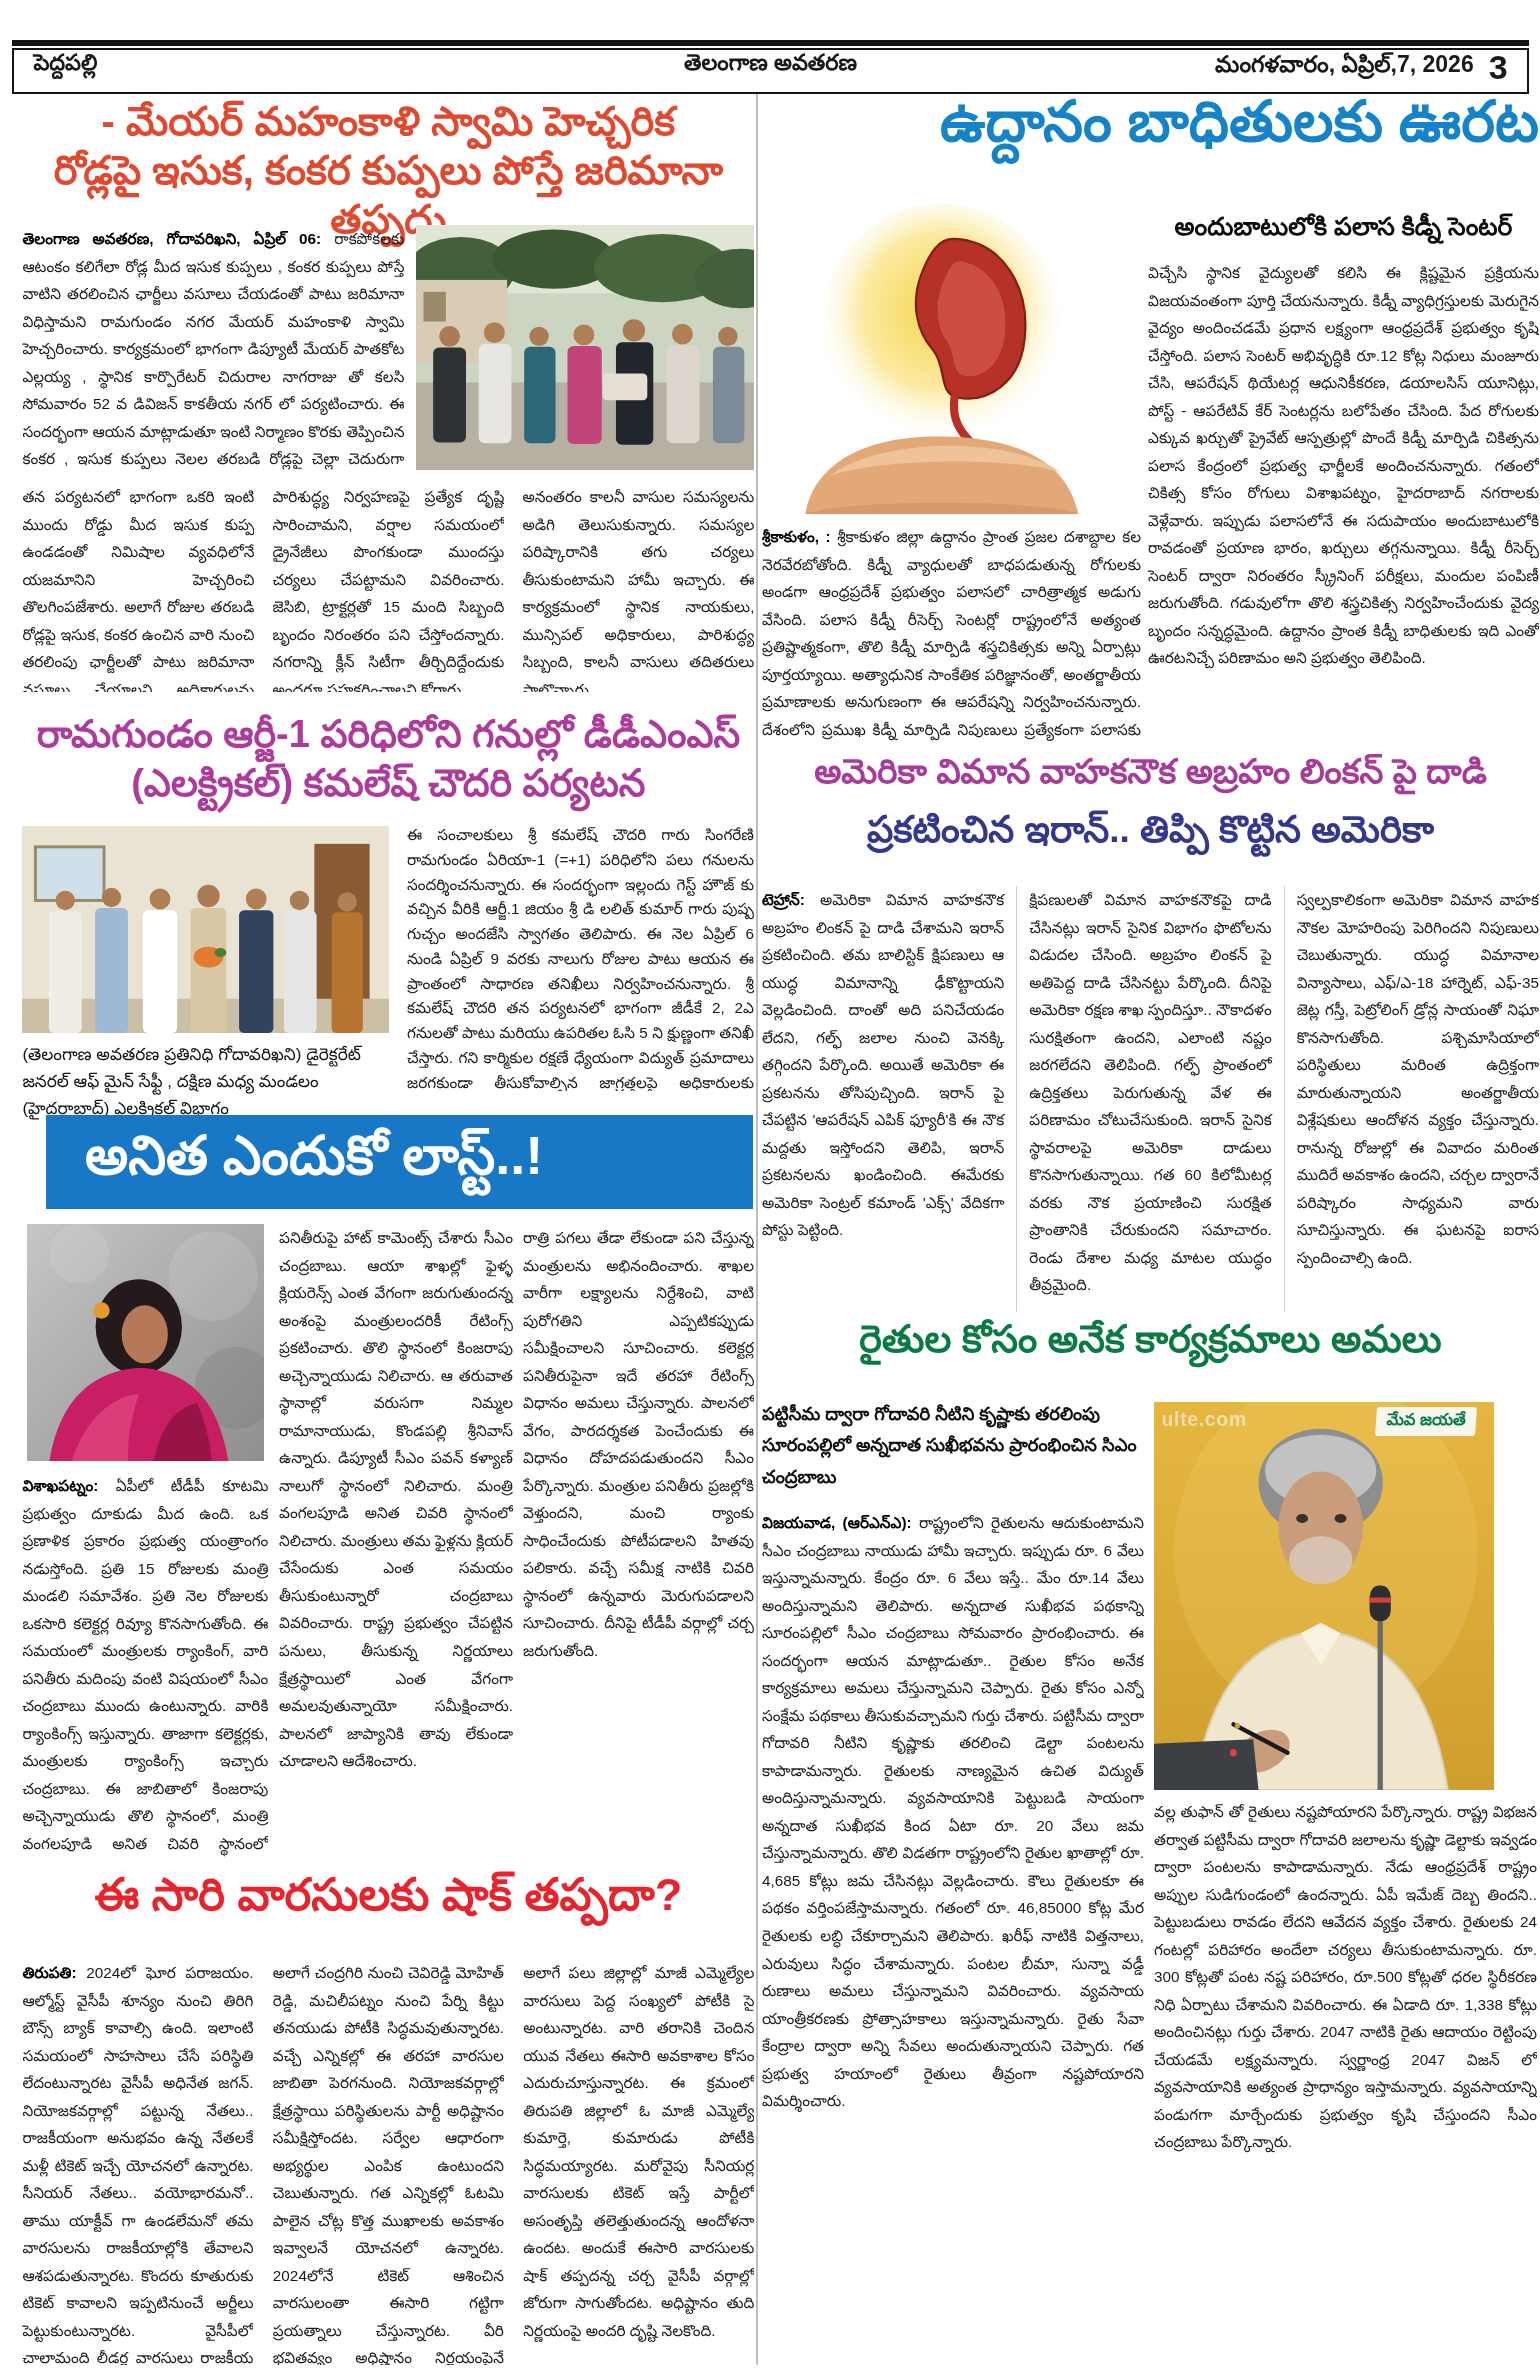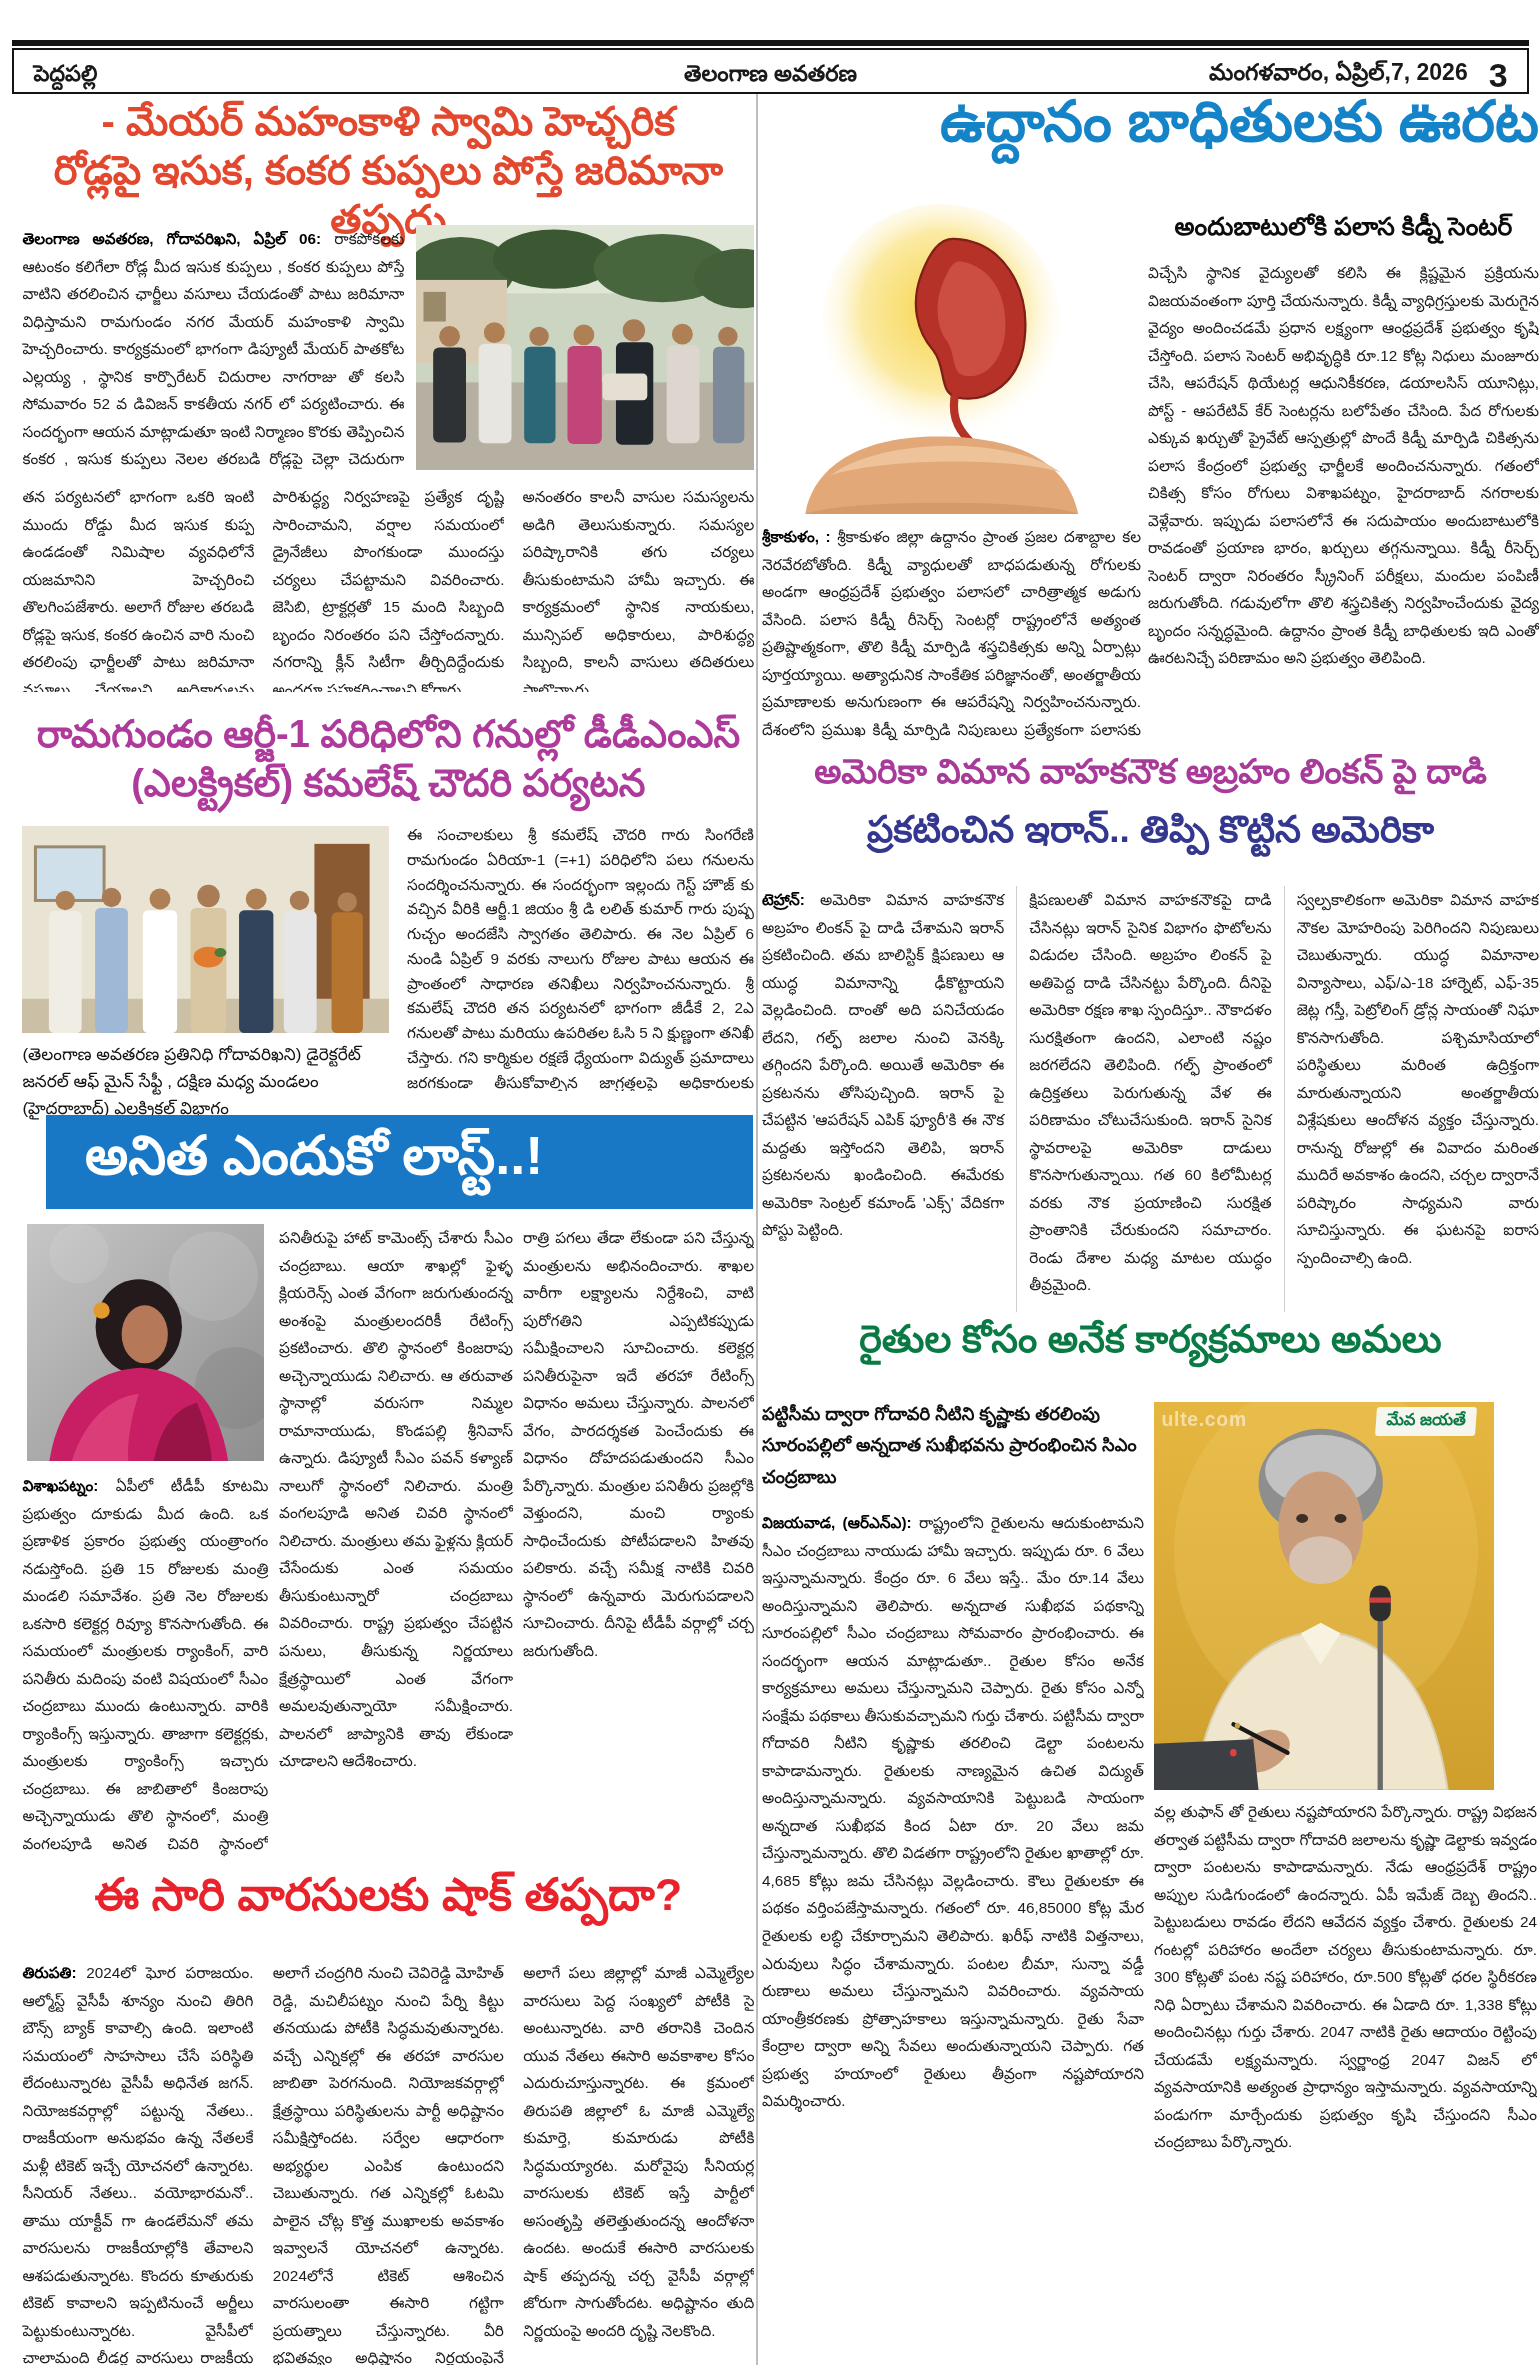--- a/index.html
+++ b/index.html
@@ -1,24 +1,24 @@
 <!DOCTYPE html>
 <html style="font-size:12px"><head>
 <meta charset="utf-8">
 <style>
   html,body{margin:0;padding:0;background:#e8e8e8;}
   .page{position:relative;width:1541px;height:2377px;background:#ffffff;overflow:hidden;
         font-family:"Liberation Sans","DejaVu Sans",sans-serif;color:#191919;}
   
   .masthead{position:absolute;left:12px;top:40px;width:1517px;}
   .masthead-rule{height:6px;background:#141414;}
-  .masthead-box{margin-top:2.2px;border:2.2px solid #141414;height:42px;display:flex;align-items:flex-end;padding:0 19.4px;position:relative;}
+  .masthead-box{margin-top:2.2px;border:2.2px solid #141414;height:42px;display:flex;align-items:flex-start;padding:0 19.4px;position:relative;}
   .m-left{font-size:22.4px;font-weight:bold;}
   .m-center{position:absolute;left:50%;transform:translateX(-50%);font-size:22.4px;font-weight:bold;}
-  .m-right{margin-left:auto;display:flex;align-items:center;gap:21px;}
+  .m-right{margin-left:auto;display:flex;align-items:center;gap:15px;}
   .m-date{font-size:23px;font-weight:bold;}
   .m-page{font-size:34px;font-weight:bold;line-height:1;}
   
   .headline{position:absolute;text-align:center;font-weight:bold;}
   .body-text{margin:0;font-size:15.3px;line-height:1.8;text-align:justify;color:#1a1a1a;overflow:hidden;}
   .body-text b{color:#000;}
   .photo{position:absolute;overflow:hidden;background:#d8d8d8;}
   .photo svg{display:block;width:100%;height:100%;}
   .divider-v{position:absolute;left:756px;top:94px;width:1.5px;height:2271px;background:#bdbdbd;}
   

